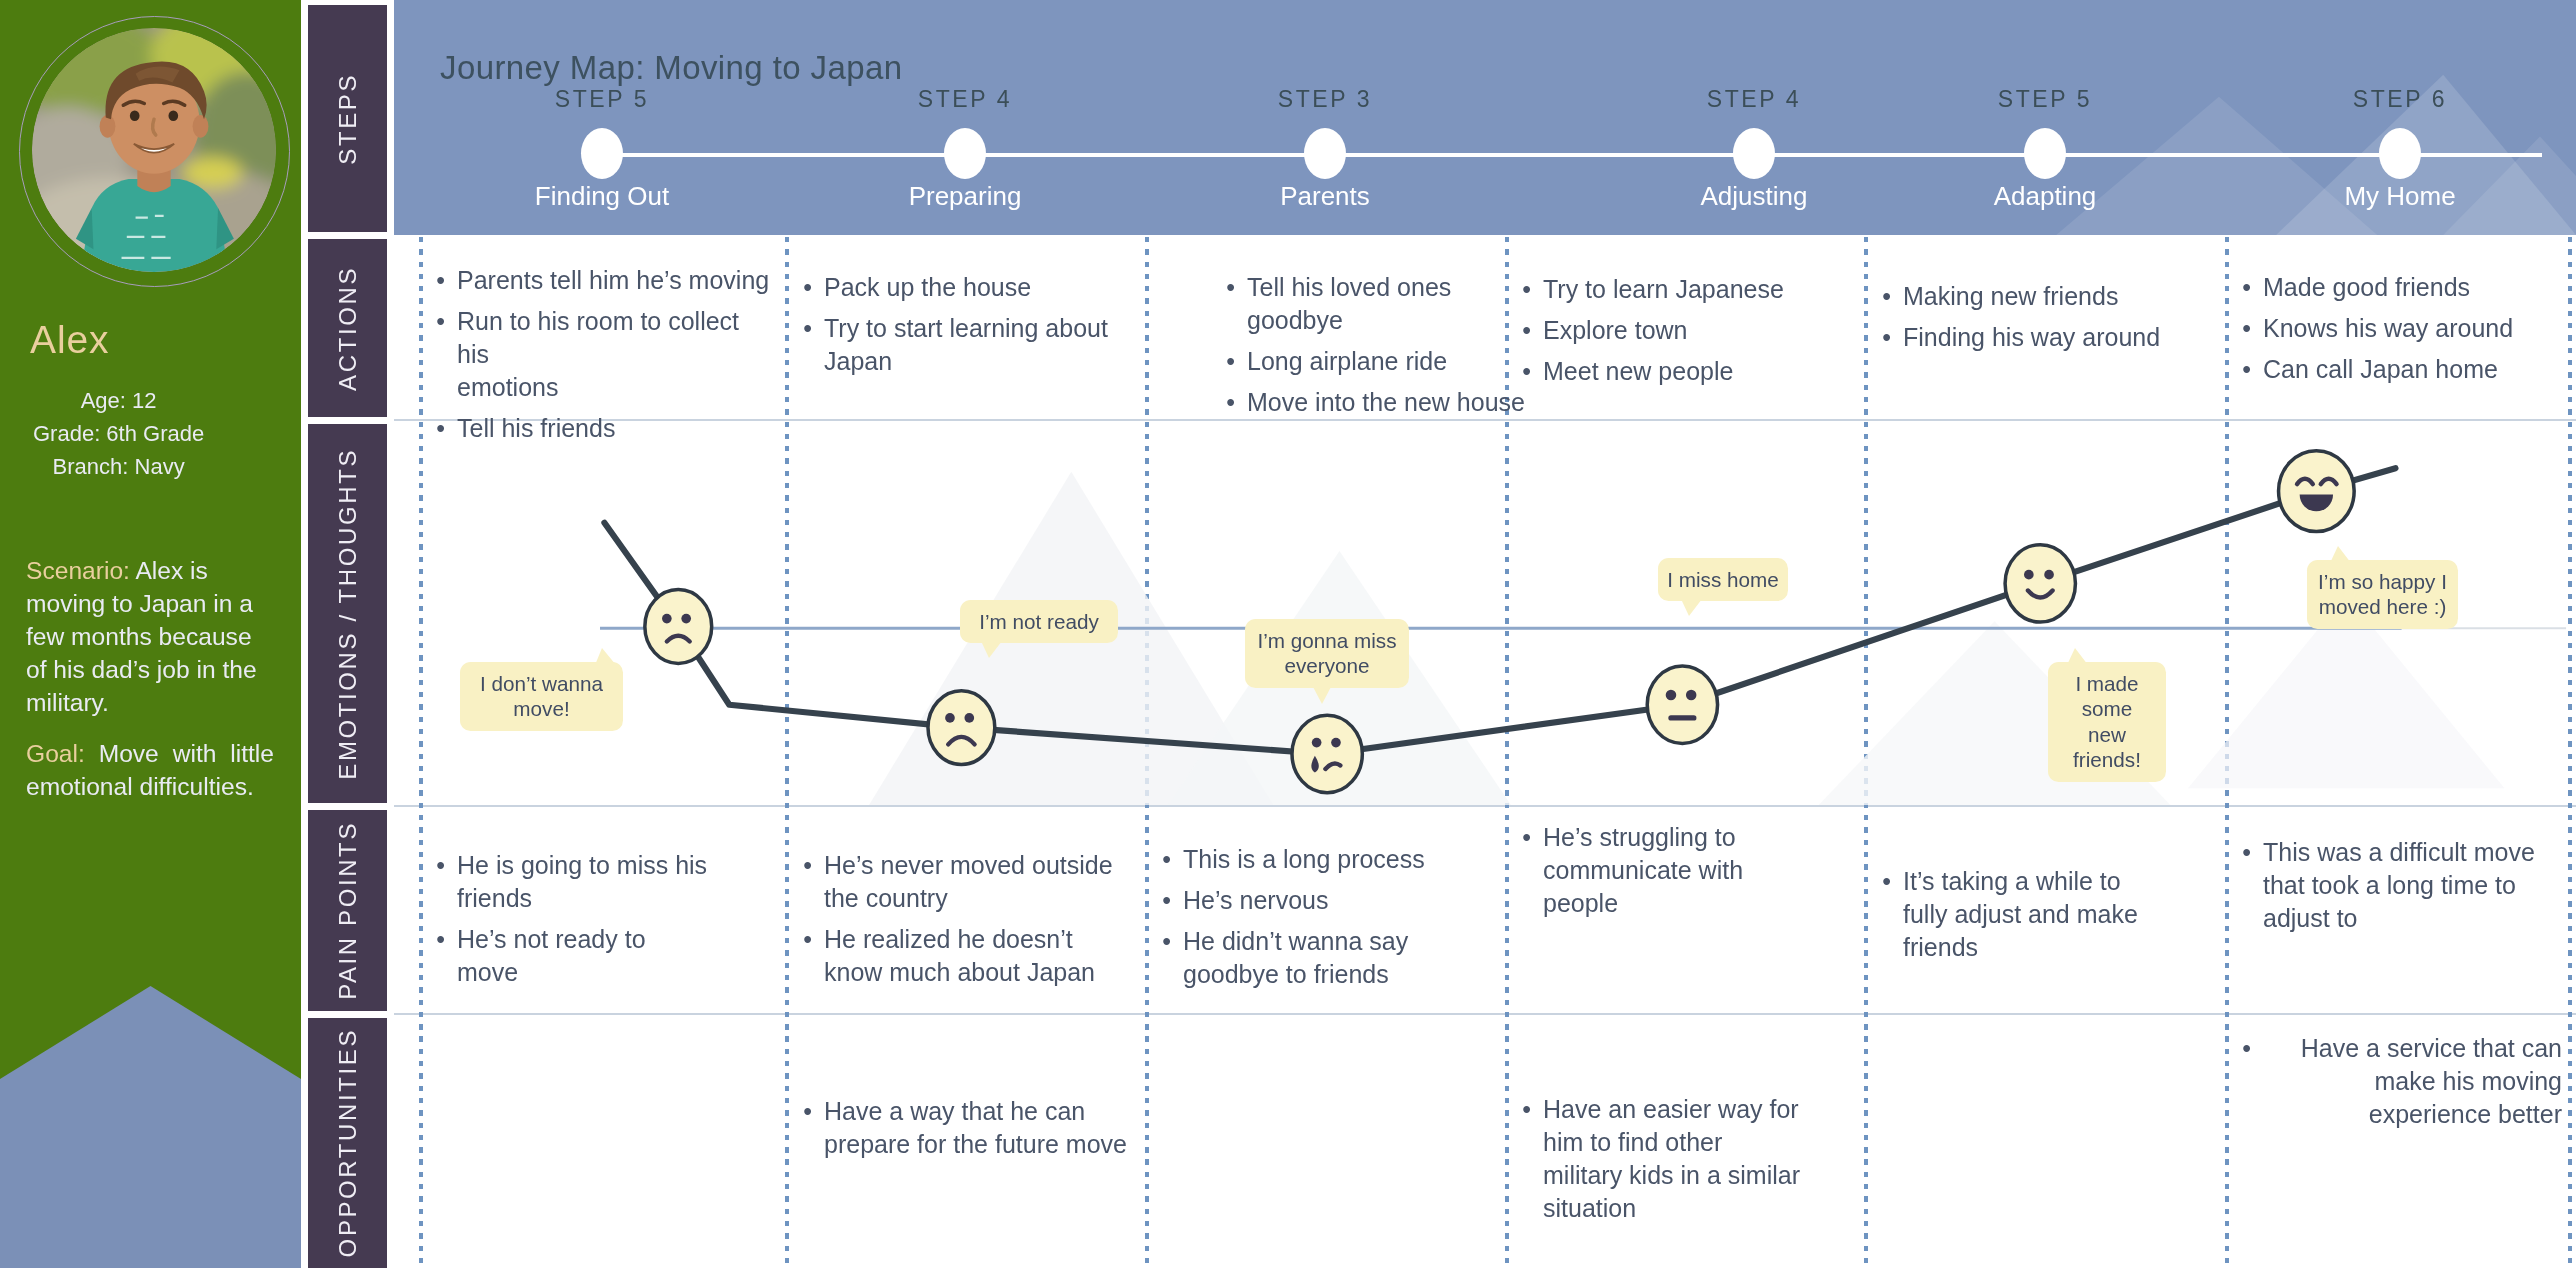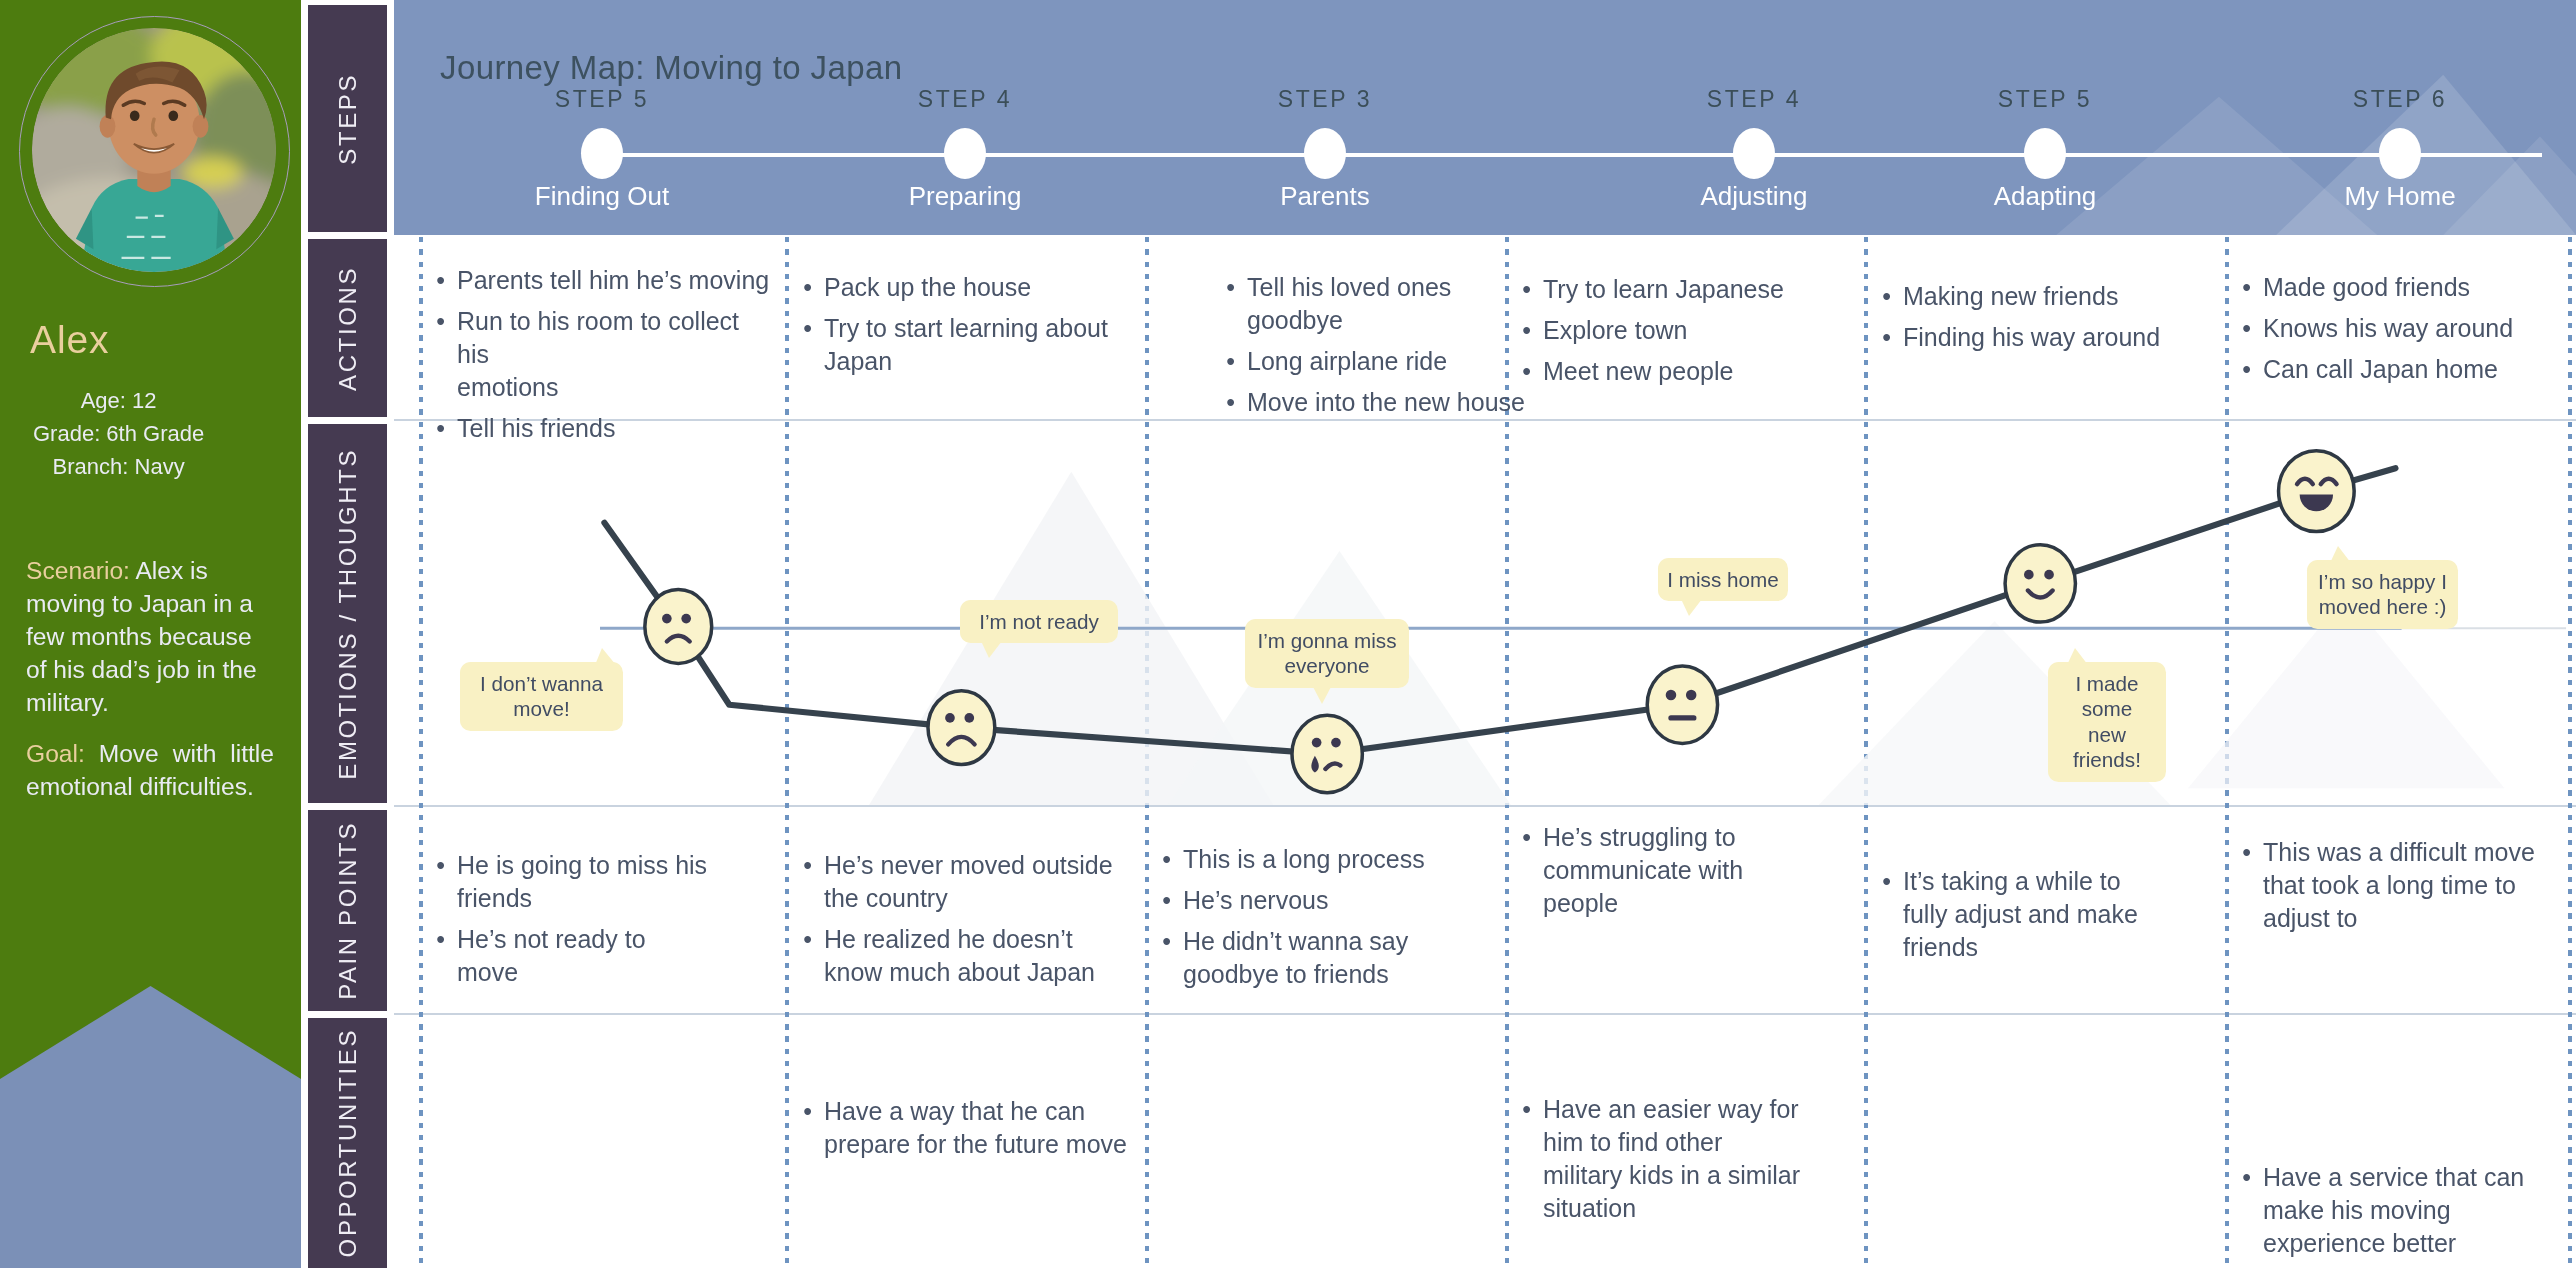--- a/index.html
+++ b/index.html
@@ -350,20 +350,20 @@
   <ul class="cell-list" style="left:798px;top:1095px;width:338px;">
     <li>Have a way that he can
 prepare for the future move</li>
   </ul>
   <ul class="cell-list" style="left:1517px;top:1093px;width:338px;">
     <li>Have an easier way for
 him to find other
 military kids in a similar
 situation</li>
   </ul>
-  <ul class="cell-list" style="left:2237px;top:1161px;width:325px;">
+  <ul class="cell-list" style="left:2237px;top:1032px;width:325px;text-align:right;">
     <li>Have a service that can
 make his moving
 experience better</li>
   </ul>
 
 </div>
 
 
 </body></html>

